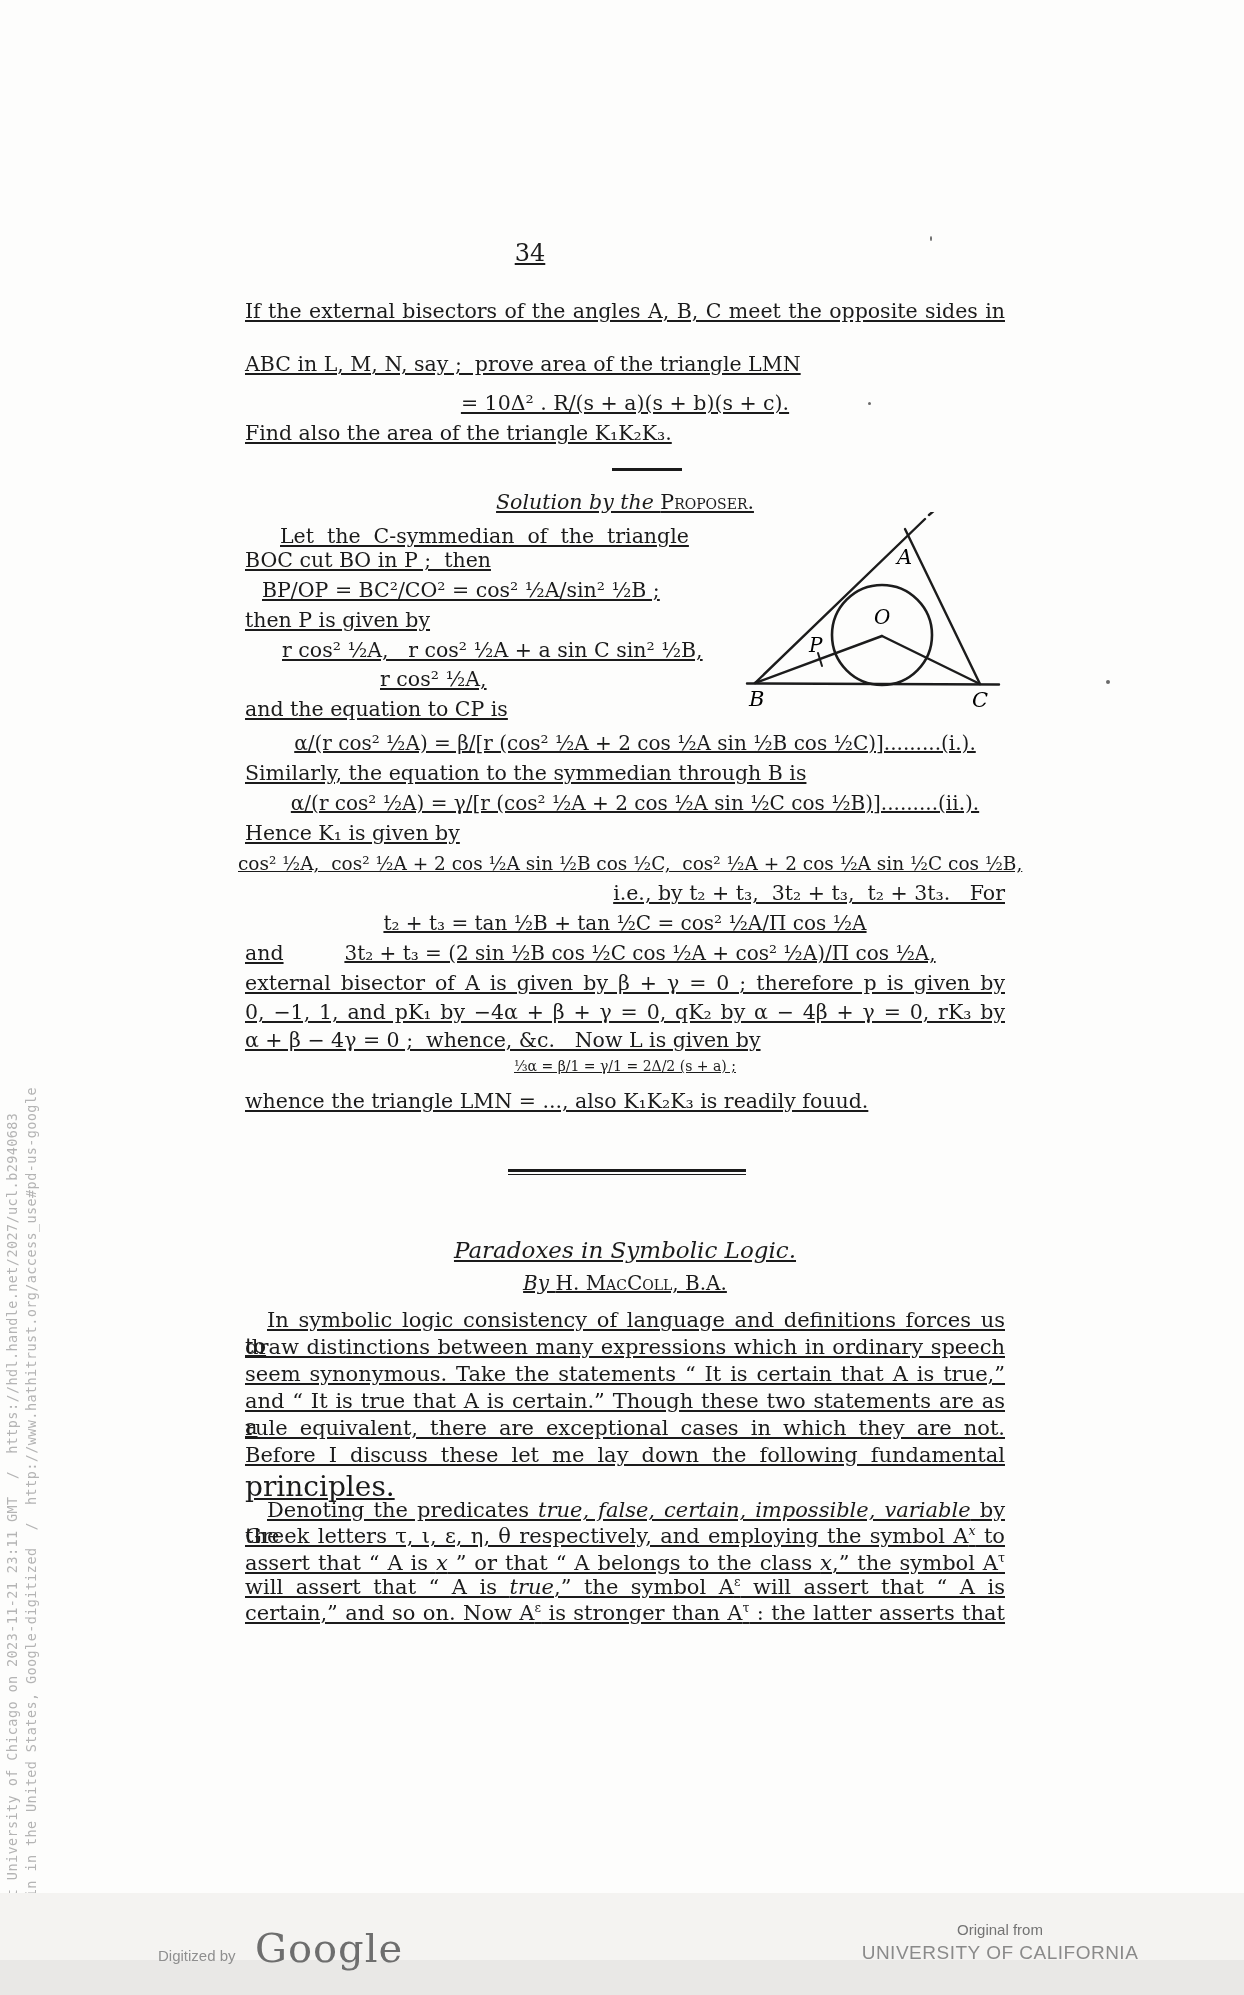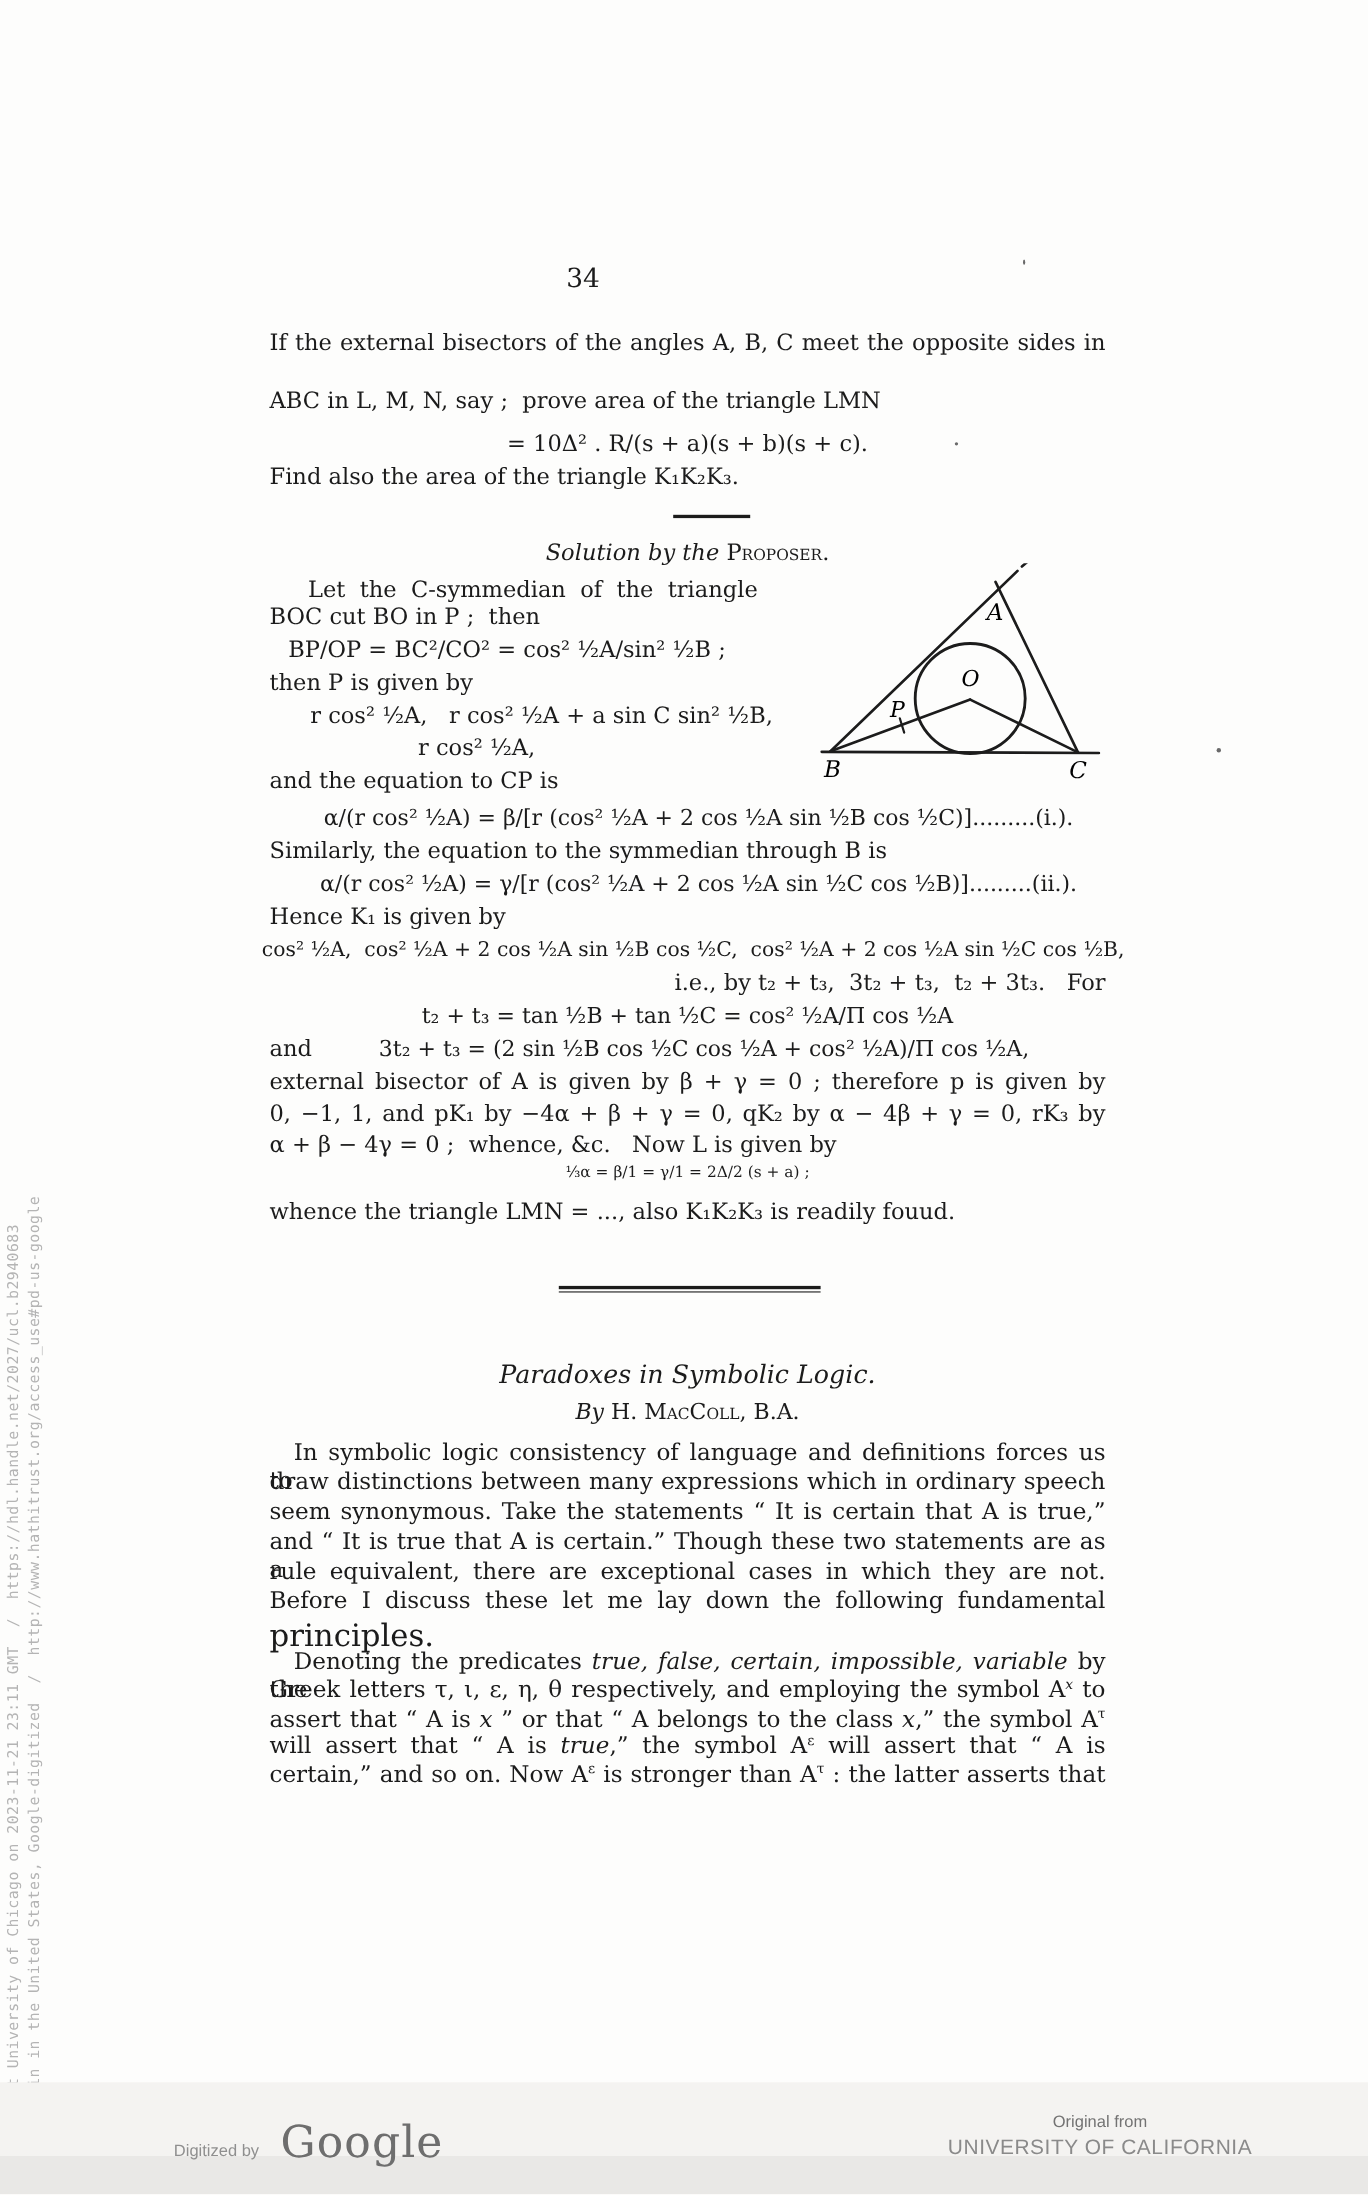--- a/index.html
+++ b/index.html
@@ -1,18 +1,18 @@
 <!DOCTYPE html>
 <html><head>
 <meta charset="utf-8">
 <style>
   html,body{margin:0;padding:0;background:#ffffff;}
   .page{position:relative;width:1244px;height:1995px;background:#fdfdfc;overflow:hidden;
         font-family:"DejaVu Serif", serif;color:#1b1b1b;}
-  .t{position:absolute;font-size:20.5px;white-space:pre;line-height:1.25;}
+  .t{position:absolute;font-size:20.5px;white-space:pre;line-height:1.25;text-decoration:underline;}
   .j{white-space:normal;text-align:justify;text-align-last:justify;}
   .ctr{text-align:center;white-space:pre;}
   .it{font-style:italic;}
   .sc{font-variant:small-caps;}
   sup{font-size:60%;vertical-align:super;line-height:0;}
   .rule{position:absolute;background:#1b1b1b;}
   .speck{position:absolute;background:#6a6a6a;border-radius:50%;}
   .sidebar-line{position:absolute;font-family:"DejaVu Sans Mono", monospace;font-size:13.5px;
       color:#b4b4b4;letter-spacing:0.4px;writing-mode:vertical-rl;transform:rotate(180deg);
       white-space:pre;}

